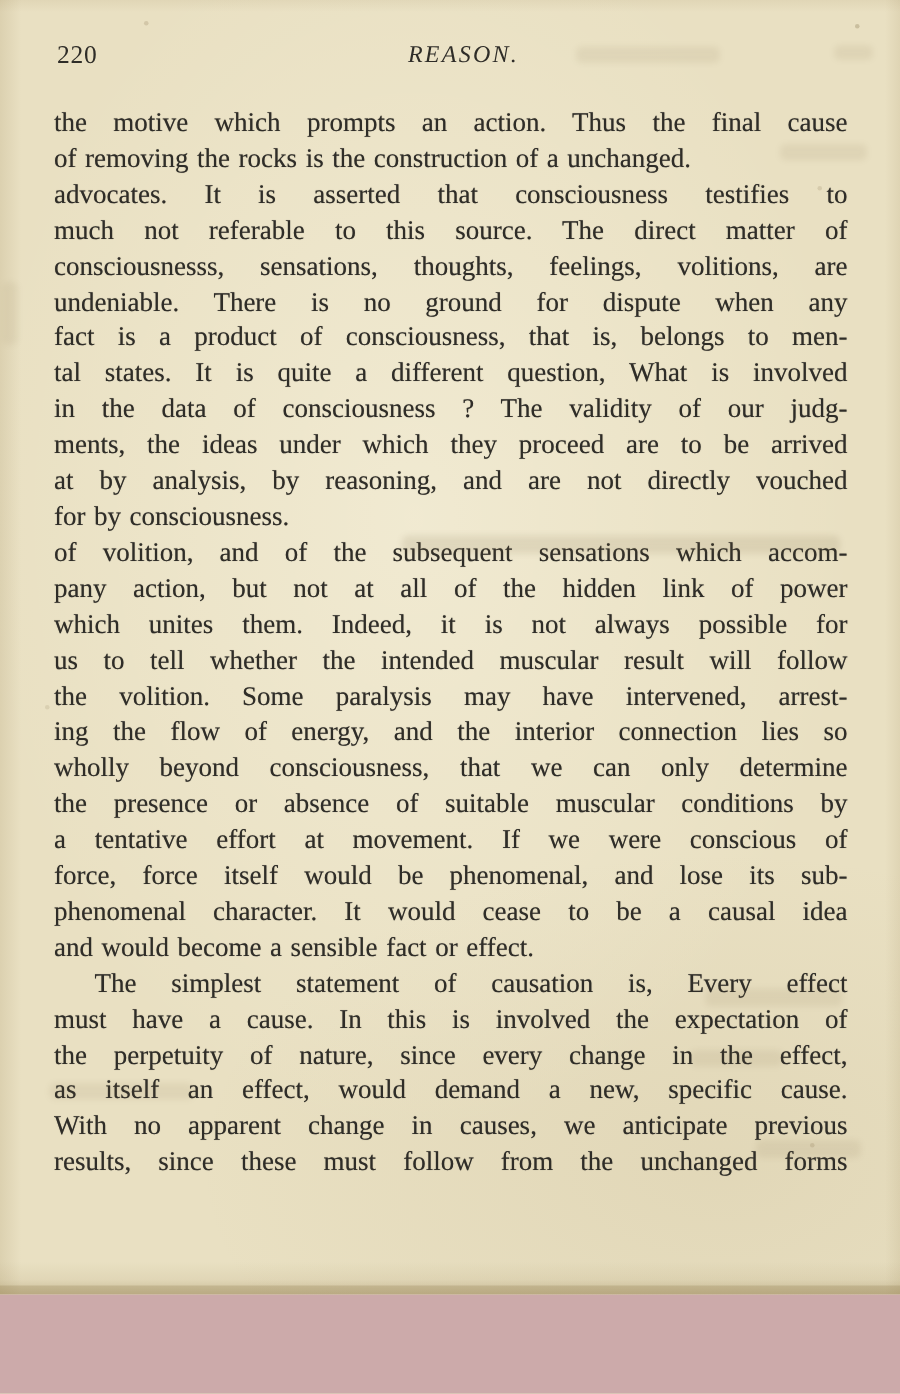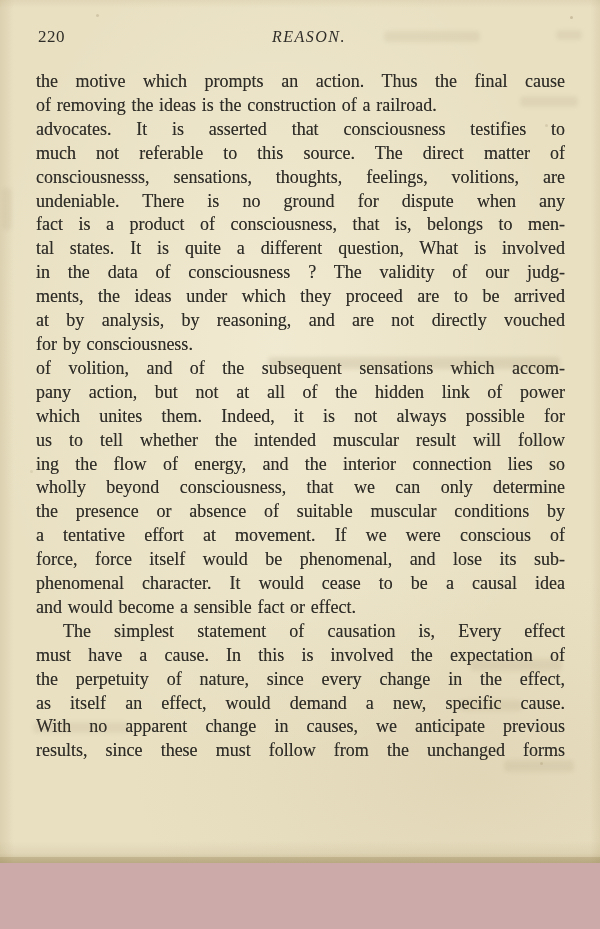--- a/index.html
+++ b/index.html
@@ -96,35 +96,36 @@
 
 <div class="page">
 
   <div class="header">
     <span class="page-number">220</span>
     <span class="running-head">REASON.</span>
   </div>
 
   <main class="body-text">
       <div class="line">the motive which prompts an action.  Thus the final cause</div>
-      <div class="line last">of removing the ideas is the construction of a railroad.</div>
+      <div class="line last">of removing the rocks is the construction of a unchanged.</div>
       <div class="line">advocates.  It is asserted that consciousness testifies to</div>
       <div class="line">much not referable to this source.  The direct matter of</div>
       <div class="line">consciousnesss, sensations, thoughts, feelings, volitions, are</div>
       <div class="line">undeniable.  There is no ground for dispute when any</div>
       <div class="line">fact is a product of consciousness, that is, belongs to men-</div>
       <div class="line">tal states.  It is quite a different question, What is involved</div>
       <div class="line">in the data of consciousness ?  The validity of our judg-</div>
       <div class="line">ments, the ideas under which they proceed are to be arrived</div>
       <div class="line">at by analysis, by reasoning, and are not directly vouched</div>
       <div class="line last">for by consciousness.</div>
       <div class="line">of volition, and of the subsequent sensations which accom-</div>
       <div class="line">pany action, but not at all of the hidden link of power</div>
       <div class="line">which unites them.  Indeed, it is not always possible for</div>
       <div class="line">us to tell whether the intended muscular result will follow</div>
+      <div class="line">the volition.  Some paralysis may have intervened, arrest-</div>
       <div class="line">ing the flow of energy, and the interior connection lies so</div>
       <div class="line">wholly beyond consciousness, that we can only determine</div>
       <div class="line">the presence or absence of suitable muscular conditions by</div>
       <div class="line">a tentative effort at movement.  If we were conscious of</div>
       <div class="line">force, force itself would be phenomenal, and lose its sub-</div>
       <div class="line">phenomenal character.  It would cease to be a causal idea</div>
       <div class="line last">and would become a sensible fact or effect.</div>
       <div class="line indent">The simplest statement of causation is, Every effect</div>
       <div class="line">must have a cause.  In this is involved the expectation of</div>
       <div class="line">the perpetuity of nature, since every change in the effect,</div>

